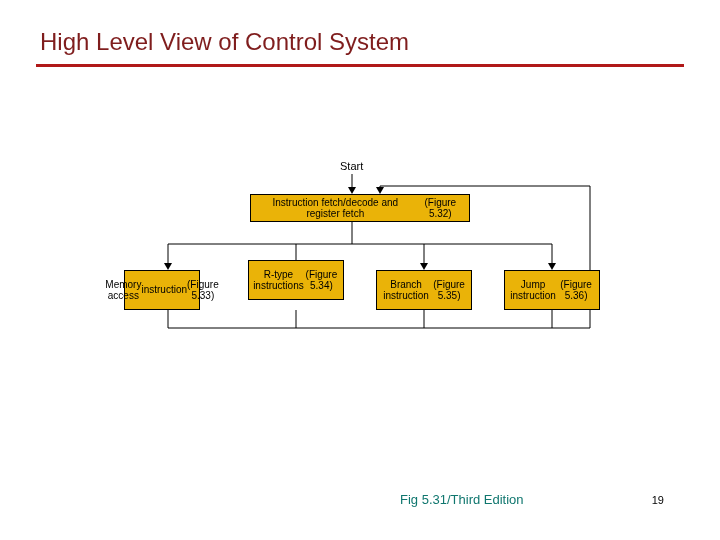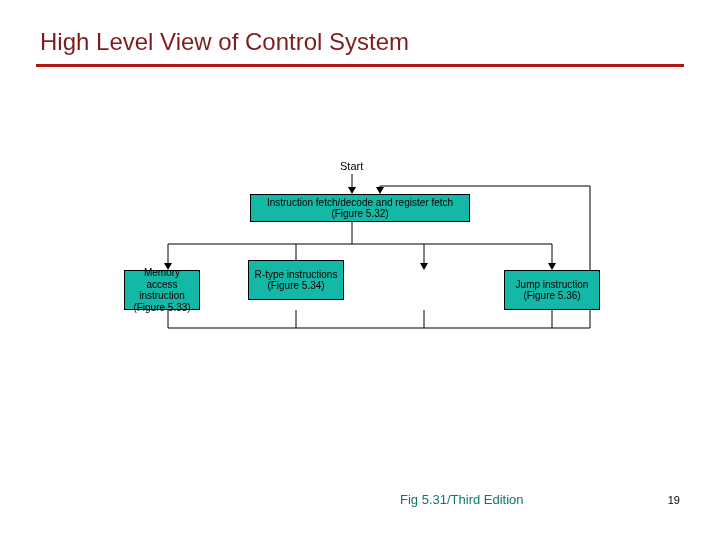--- a/index.html
+++ b/index.html
@@ -1,30 +1,30 @@
 <!DOCTYPE html>
 <html><head>
 <meta charset="utf-8">
 <style>
   html,body{margin:0;padding:0;width:720px;height:540px;background:#fff;font-family:Arial,Helvetica,sans-serif;position:relative}
   .title{position:absolute;left:40px;top:28px;font-size:24px;color:#7f1d1d}
   .rule{position:absolute;left:36px;top:64px;width:648px;height:3px;background:#b01818}
   .diagram{position:absolute;left:120px;top:160px;width:480px;height:180px}
   .start{position:absolute;left:220px;top:0;font-size:11px;font-weight:normal;color:#000}
-  .box{position:absolute;border:1px solid #000;background:#14b8a6;text-align:center;font-size:10px;color:#000;line-height:1.15;display:flex;flex-direction:column;justify-content:center;align-items:center;padding:2px 4px;box-sizing:border-box}
+  .box{position:absolute;border:1px solid #000;background:#eab308;text-align:center;font-size:10px;color:#000;line-height:1.15;display:flex;flex-direction:row;justify-content:center;align-items:center;padding:2px 4px;box-sizing:border-box}
   .top-box{left:130px;top:34px;width:220px;height:28px}
   .b1{left:4px;  top:110px;width:76px;height:40px}
   .b2{left:128px;top:100px;width:96px;height:40px}
   .b3{left:256px;top:110px;width:96px;height:40px}
   .b4{left:384px;top:110px;width:96px;height:40px}
   svg.wires{position:absolute;left:0;top:0;width:480px;height:180px}
   svg.wires line{stroke:#000;stroke-width:1}
   .arrow{fill:#000}
   .caption{position:absolute;left:400px;top:492px;font-size:13px;color:#0f766e}
-  .pagenum{position:absolute;right:40px;top:494px;font-size:11px;color:#000}
+  .pagenum{position:absolute;right:56px;top:494px;font-size:11px;color:#000}
 </style>
 </head>
 <body>
 
 <div class="title">High Level View of Control System</div>
 <div class="rule"></div>
 
 <div class="diagram">
   <div class="start">Start</div>
 
@@ -64,20 +64,24 @@
 
   <div class="box b1">
     <span>Memory access</span>
     <span>instruction</span>
     <span>(Figure 5.33)</span>
   </div>
   <div class="box b2">
     <span>R-type instructions</span>
     <span>(Figure 5.34)</span>
   </div>
+  <div class="box b3">
+    <span>Branch instruction</span>
+    <span>(Figure 5.35)</span>
+  </div>
   <div class="box b4">
     <span>Jump instruction</span>
     <span>(Figure 5.36)</span>
   </div>
 </div>
 
 <div class="caption">Fig 5.31/Third Edition</div>
 <div class="pagenum">19</div>
 
 </body></html>

